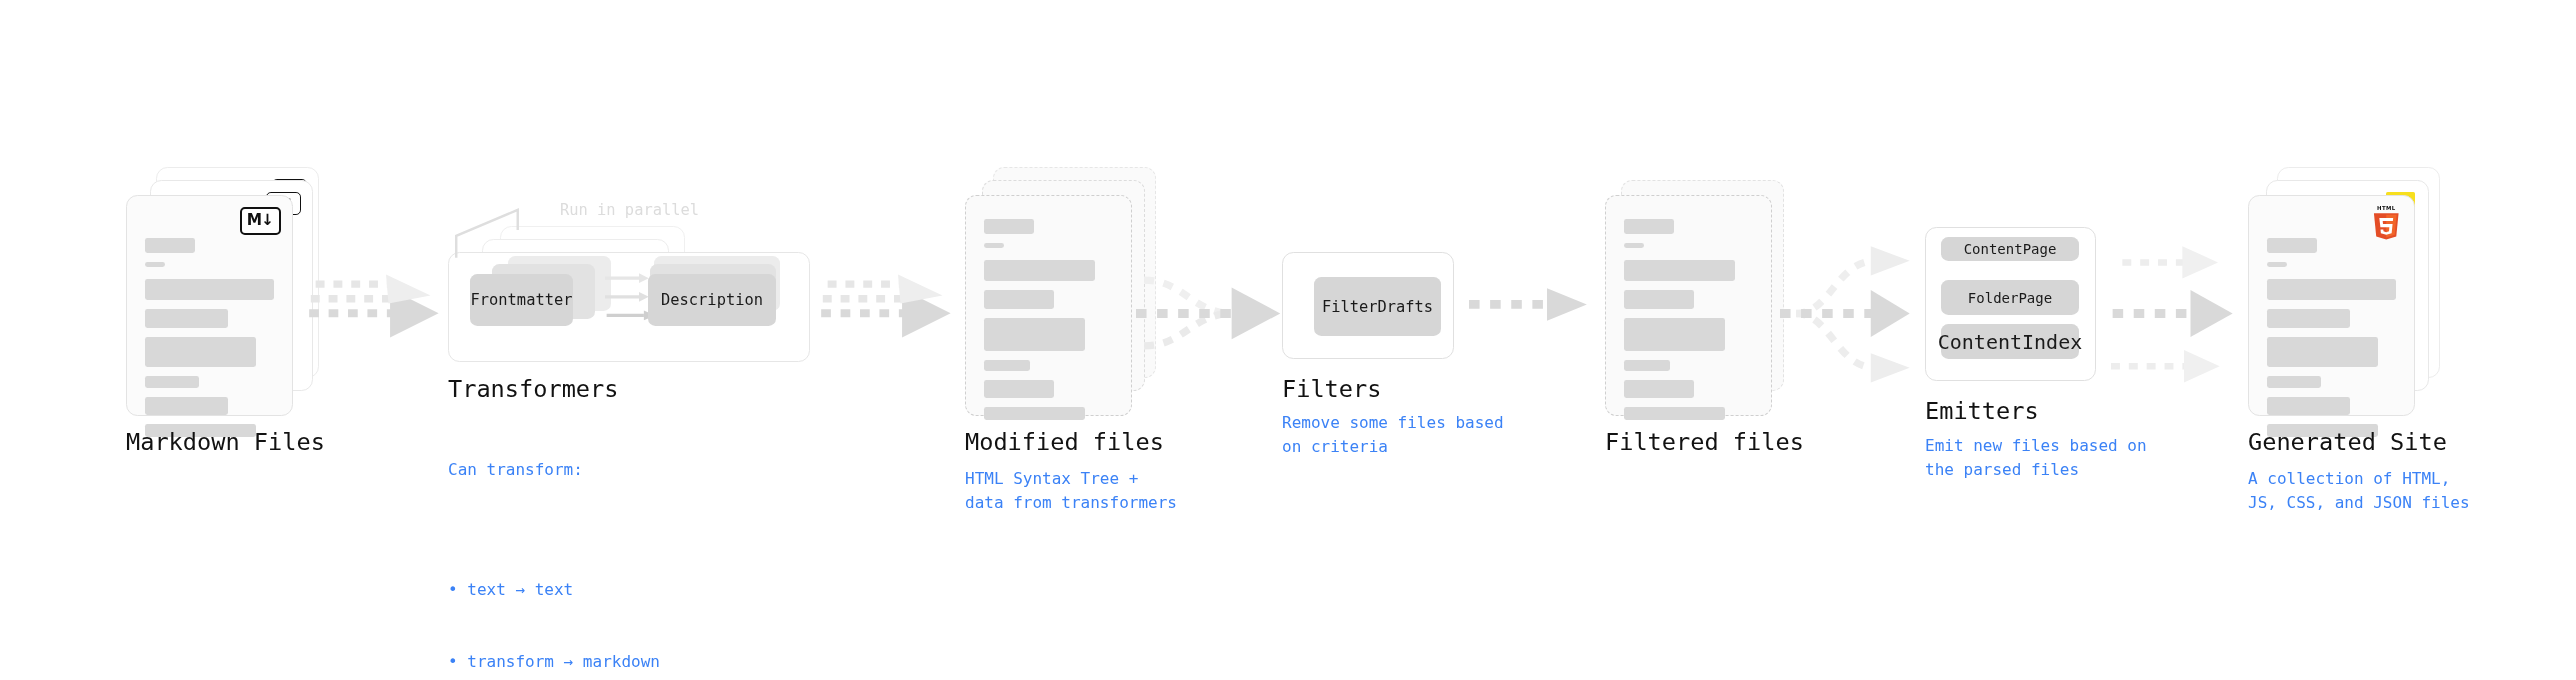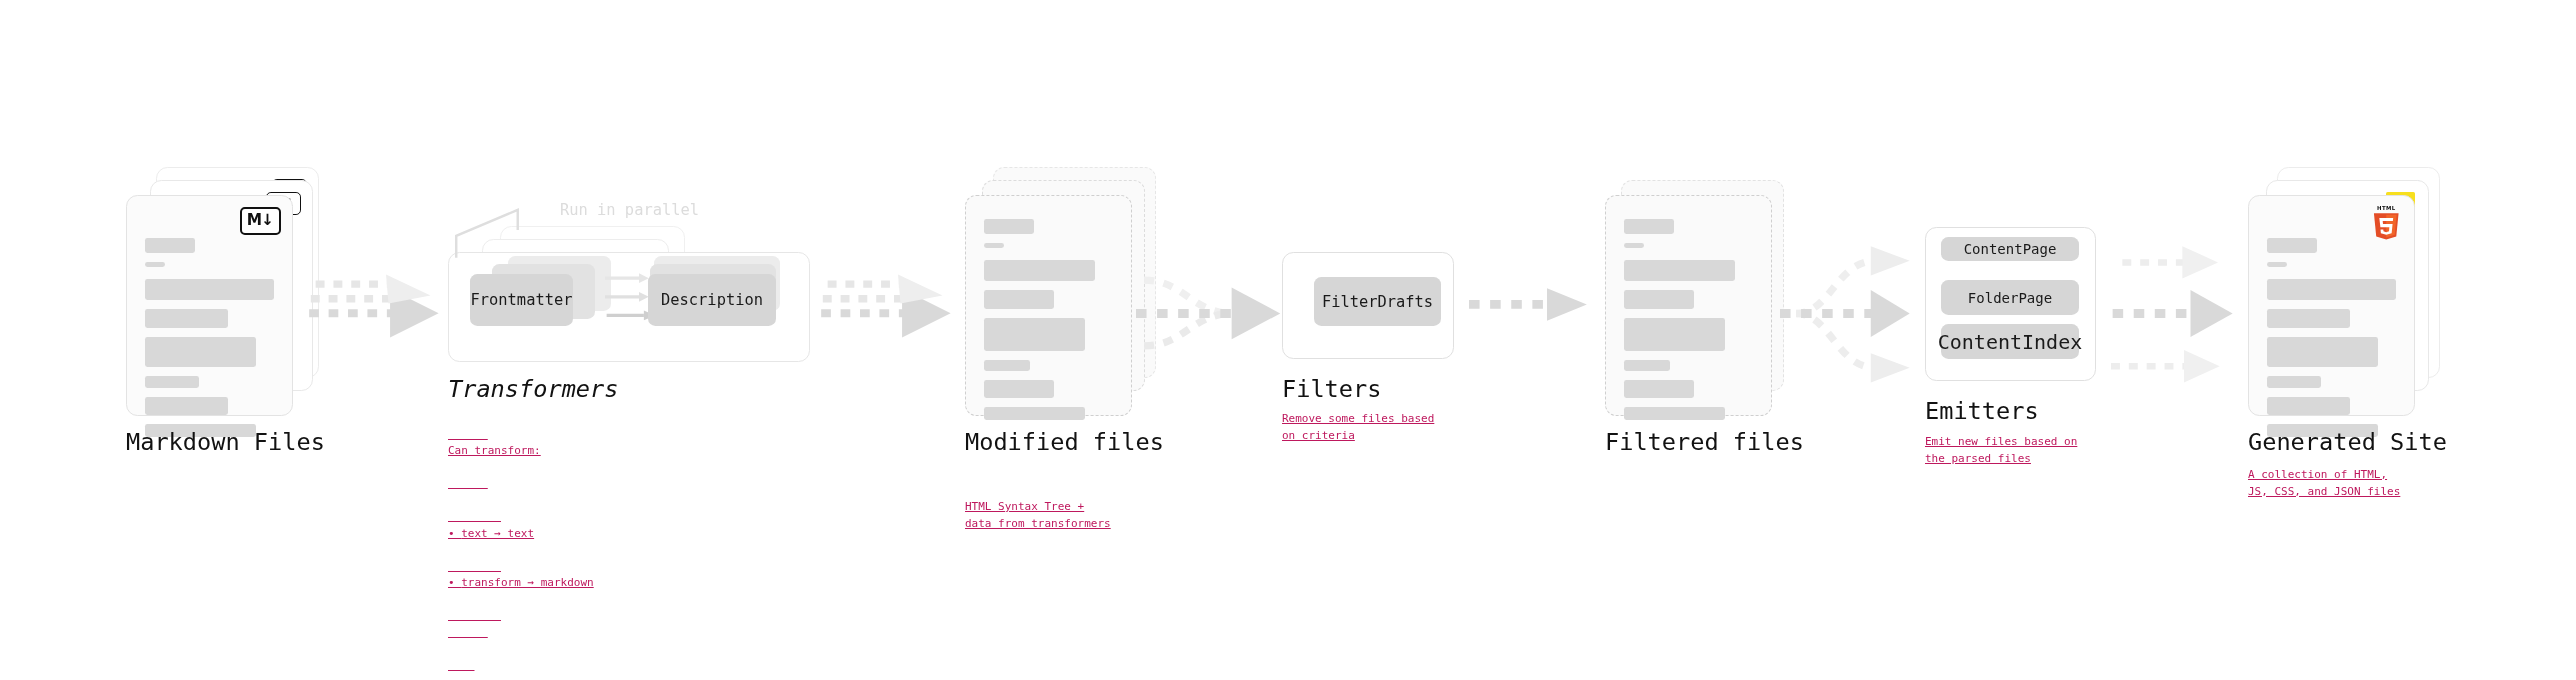--- a/index.html
+++ b/index.html
@@ -71,25 +71,24 @@
   
   .title{
     position:absolute;
     font-size:23.6px;
     color:#121212;
     white-space:nowrap;
     letter-spacing:0px;
   }
   .subtitle{
     position:absolute;
-    font-size:11px;
-    color:#be185d;
+    font-size:16px;
+    color:#3b82f6;
     line-height:1.5;
     white-space:pre;
-    text-decoration:underline;
   }
   .runlabel{
     position:absolute;
     font-size:15.4px;
     color:#dcdcdc;
     white-space:nowrap;
     margin-left:32px;
   }
   .bullet-list{margin:0;padding:0;list-style:none;}
   .bullet-list li{white-space:pre;}
@@ -160,21 +159,21 @@
     </svg>
 
     <div class="chip" style="left:470px;top:274px;width:103px;height:52px;">Frontmatter</div>
     <div class="chip" style="left:648px;top:274px;width:128px;height:52px;">Description</div>
 
     <svg style="left:453px;top:199px;width:89px;height:59px;" viewBox="0 0 110 72" width="89" height="59">
       <path d="M4,72 L4,45 L80,13 L80,38" fill="none" stroke="#dedede" stroke-width="3"></path>
     </svg>
     <div class="runlabel" style="left:528px;top:201px;">Run in parallel</div>
 
-    <div class="title" style="left:448px;top:375px;font-style:italic;">Transformers</div>
+    <div class="title" style="left:448px;top:375px;">Transformers</div>
     <div class="subtitle" style="left:448px;top:410px;">
       <div>Can transform:</div>
       <ul class="bullet-list">
         <li>text → text</li>
         <li>transform → markdown</li>
         
       </ul>
     </div>
   </div>
 
@@ -199,36 +198,36 @@
         <div class="bar" style="width:19.5px;height:5.7px;margin-bottom:11.4px;"></div>
         <div class="bar" style="width:86%;height:21px;"></div>
         <div class="bar" style="width:54%;height:19.5px;"></div>
         <div class="bar" style="width:78%;height:32.5px;"></div>
         <div class="bar" style="width:36%;height:11.4px;"></div>
         <div class="bar" style="width:54%;height:18px;"></div>
         <div class="bar" style="width:78%;height:13px;"></div>
       </div>
     </div>
     <div class="title" style="left:965px;top:428px;">Modified files</div>
-    <div class="subtitle" style="left:965px;top:467px;margin-top:32px;">HTML Syntax Tree +
+    <div class="subtitle" style="left:965px;top:467px;">HTML Syntax Tree +
 data from transformers</div>
   </div>
 
   <svg style="left:1136px;top:258px;width:154px;height:106px;" viewBox="0 0 190 130" width="154" height="106">
     <g fill="none" stroke-dasharray="12 12" stroke-width="9">
       <path d="M10,27 C60,27 68,68 120,68" stroke="#efefef"></path>
       <path d="M10,108 C60,108 68,68 120,68" stroke="#eaeaea"></path>
     </g>
     <path d="M0,68 L125,68" stroke="#d9d9d9" stroke-width="11" stroke-dasharray="13 13" fill="none"></path>
     <polygon points="118,36 178,68 118,100" fill="#d9d9d9"></polygon>
   </svg>
 
   <div class="node">
     <div class="groupbox" style="left:1282px;top:252px;width:172px;height:107px;"></div>
-    <div class="chip" style="left:1314px;top:277px;width:127px;height:49px;">FilterDrafts</div>
+    <div class="chip" style="left:1314px;top:277px;width:127px;height:59px;">FilterDrafts</div>
     <div class="title" style="left:1282px;top:375px;">Filters</div>
     <div class="subtitle" style="left:1282px;top:411px;">Remove some files based
 on criteria</div>
   </div>
 
   <svg style="left:1469px;top:288px;width:130px;height:49px;" viewBox="0 0 160 60" width="130" height="49">
     <path d="M0,20 L100,20" stroke="#d9d9d9" stroke-width="11" stroke-dasharray="13 13" fill="none"></path>
     <polygon points="96,0 145,20 96,40" fill="#d9d9d9"></polygon>
   </svg>
 

